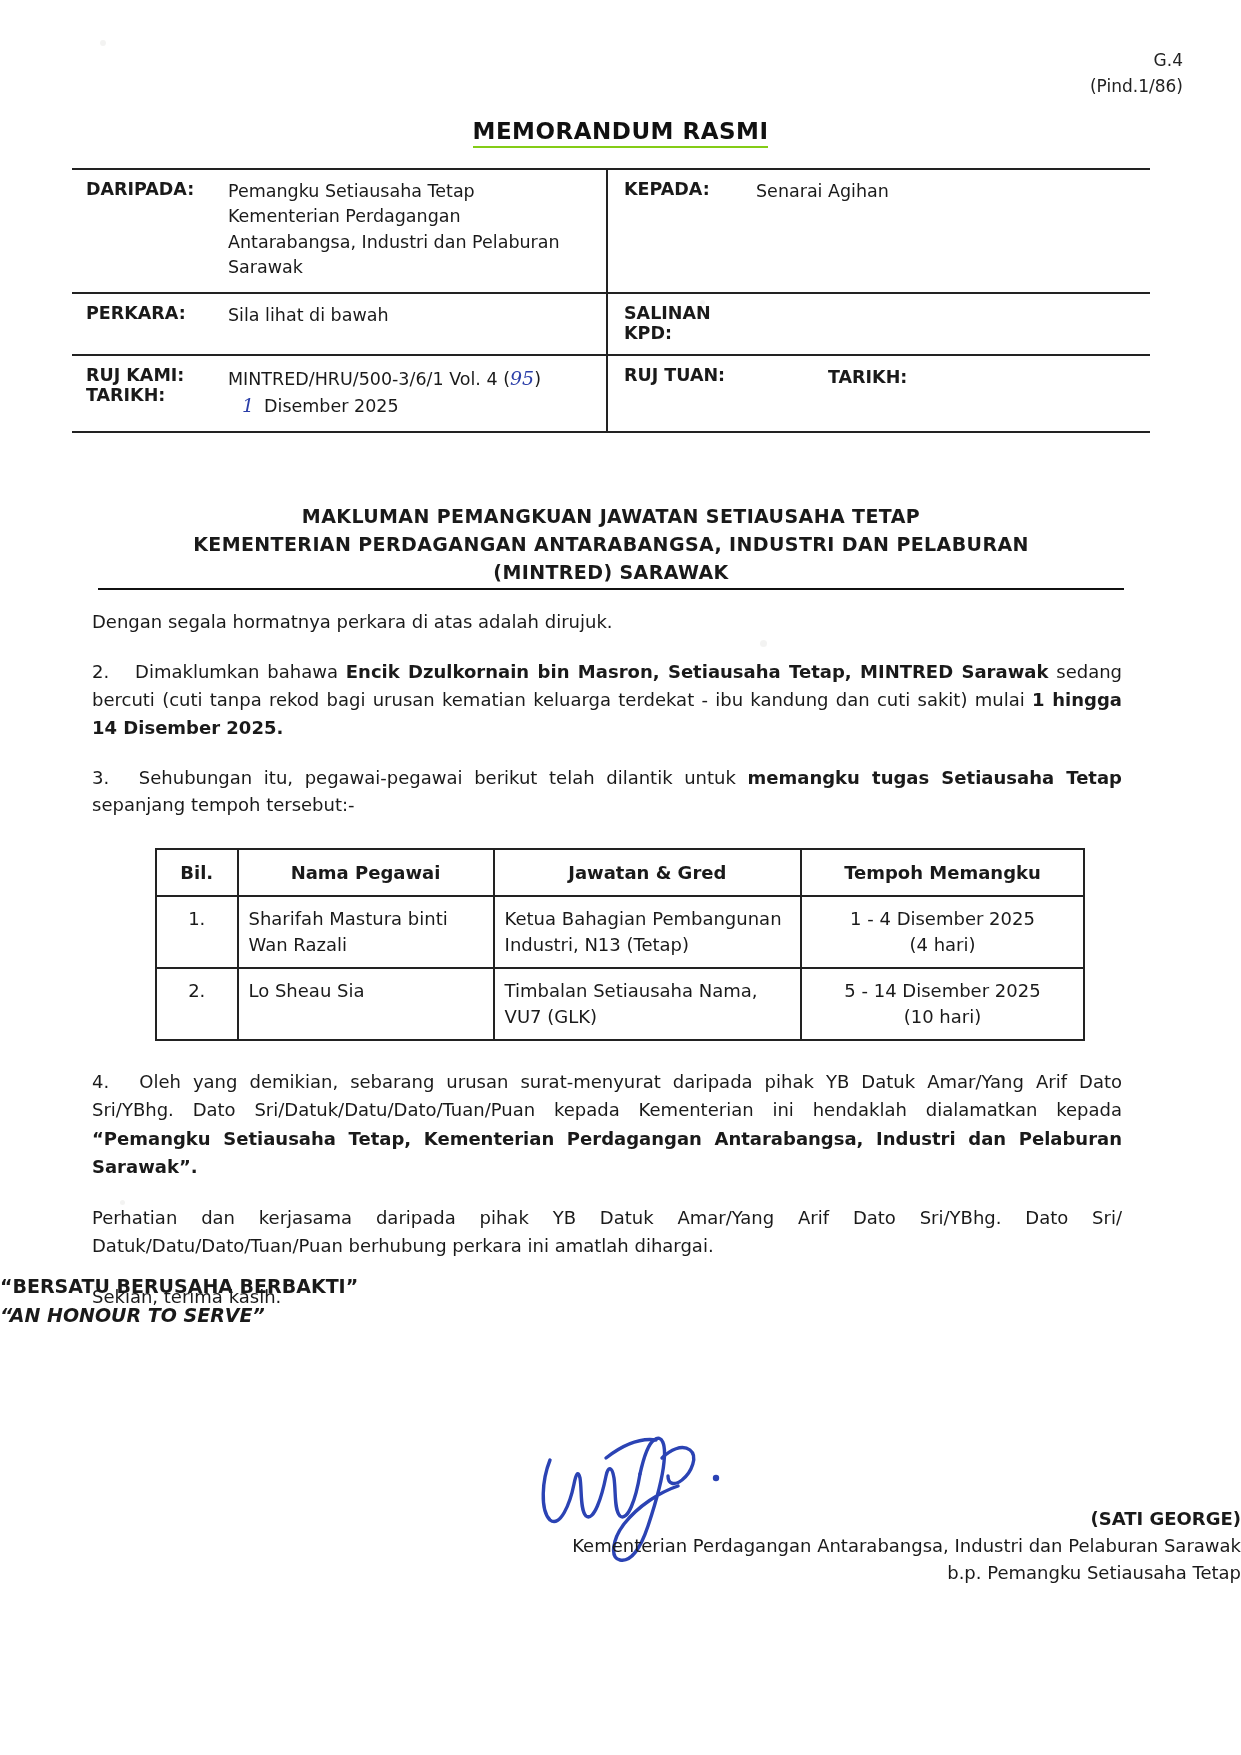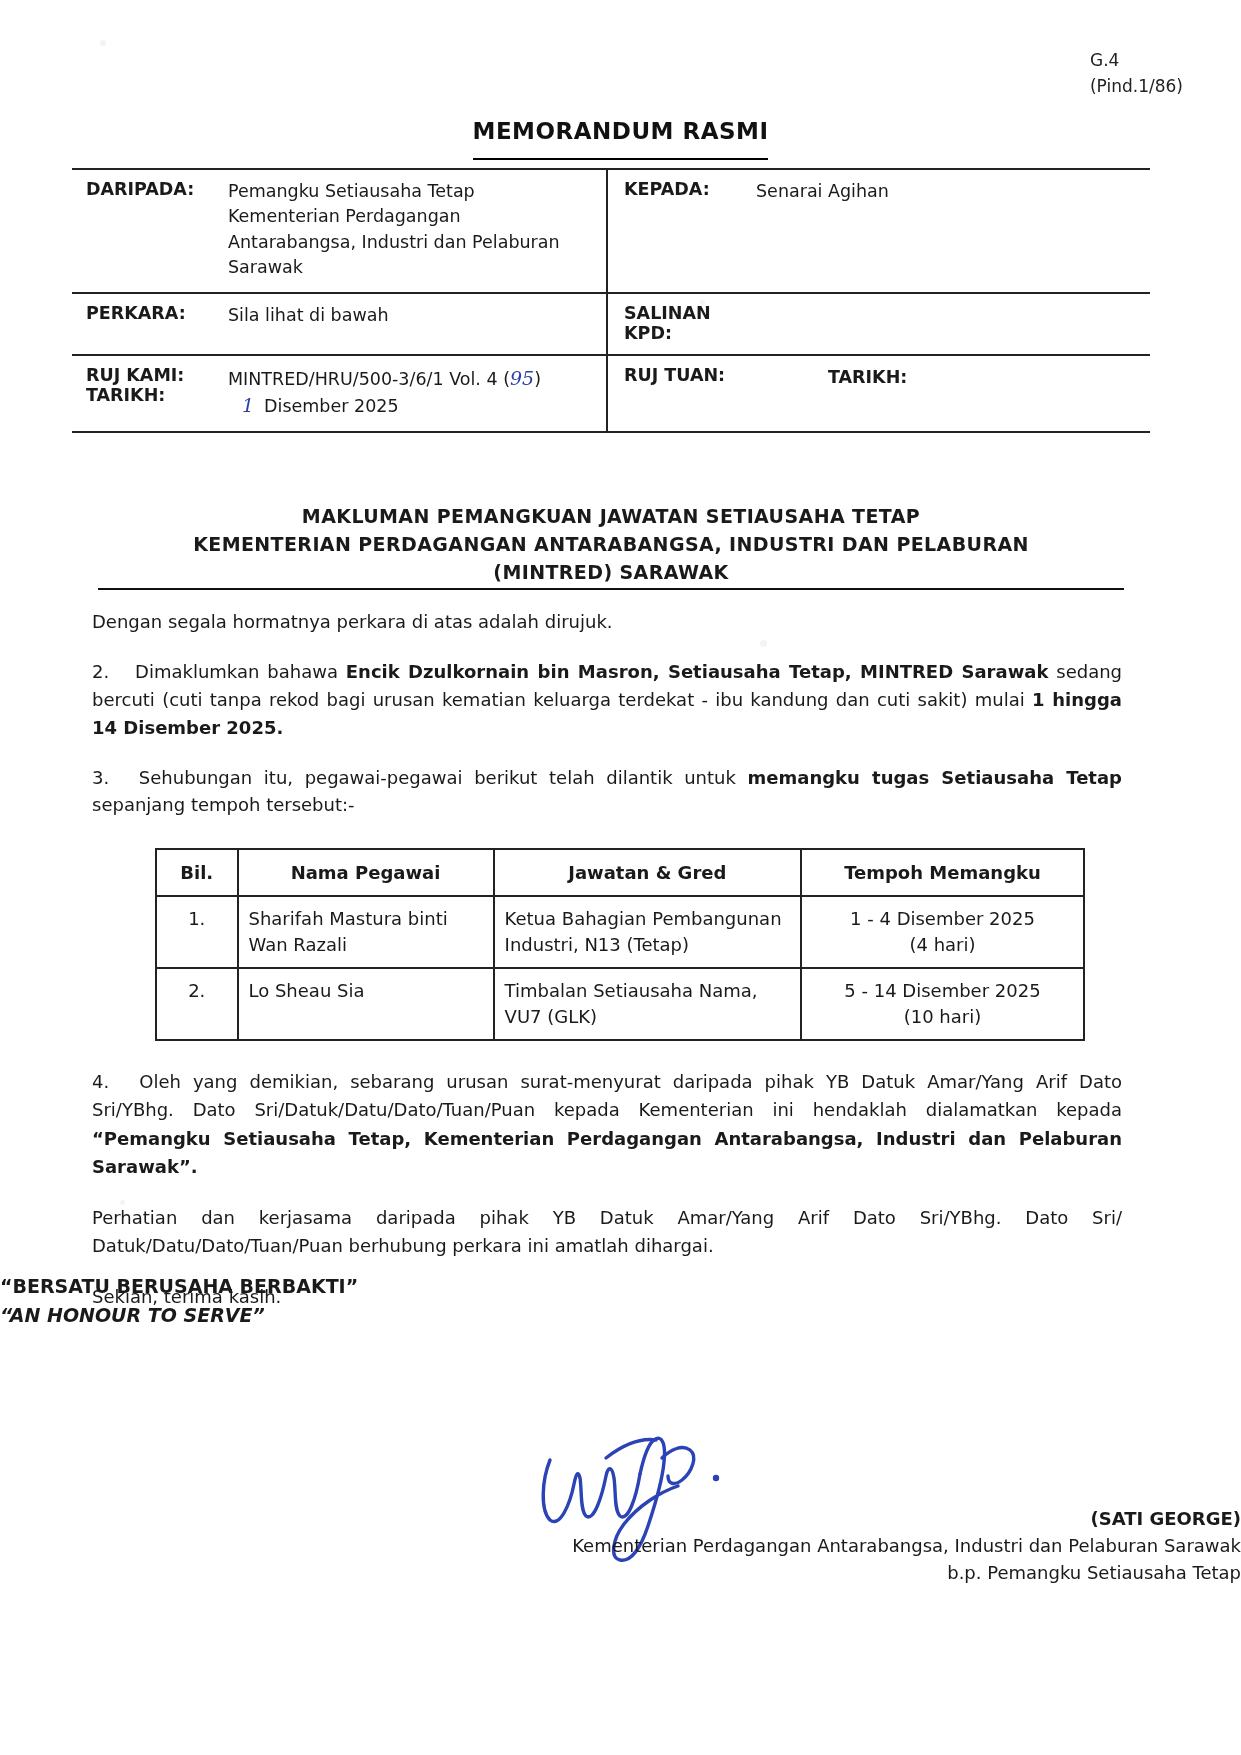--- a/index.html
+++ b/index.html
@@ -20,38 +20,38 @@
     width: 1241px;
     height: 1755px;
     padding: 0;
     box-sizing: border-box;
   }
   
   .doc-code {
     position: absolute;
     top: 48px;
     right: 58px;
-    text-align: left;
+    text-align: right;
     font-size: 17px;
     line-height: 1.5;
     color: #222;
   }
   
   .memo-title {
     position: absolute;
     top: 118px;
     left: 0;
     width: 1241px;
     text-align: center;
     font-size: 23px;
     font-weight: bold;
     letter-spacing: 0.5px;
     color: #111;
   }
-  .memo-title u { text-decoration: none; border-bottom: 2px solid #000000; padding-bottom: 14px;}
+  .memo-title u { text-decoration: none; border-bottom: 2px solid #84cc16; padding-bottom: 2px;}
   
   .memo-table {
     position: absolute;
     top: 168px;
     left: 72px;
     width: 1078px;
     border-collapse: collapse;
     font-size: 17.5px;
   }
   .memo-table td {

